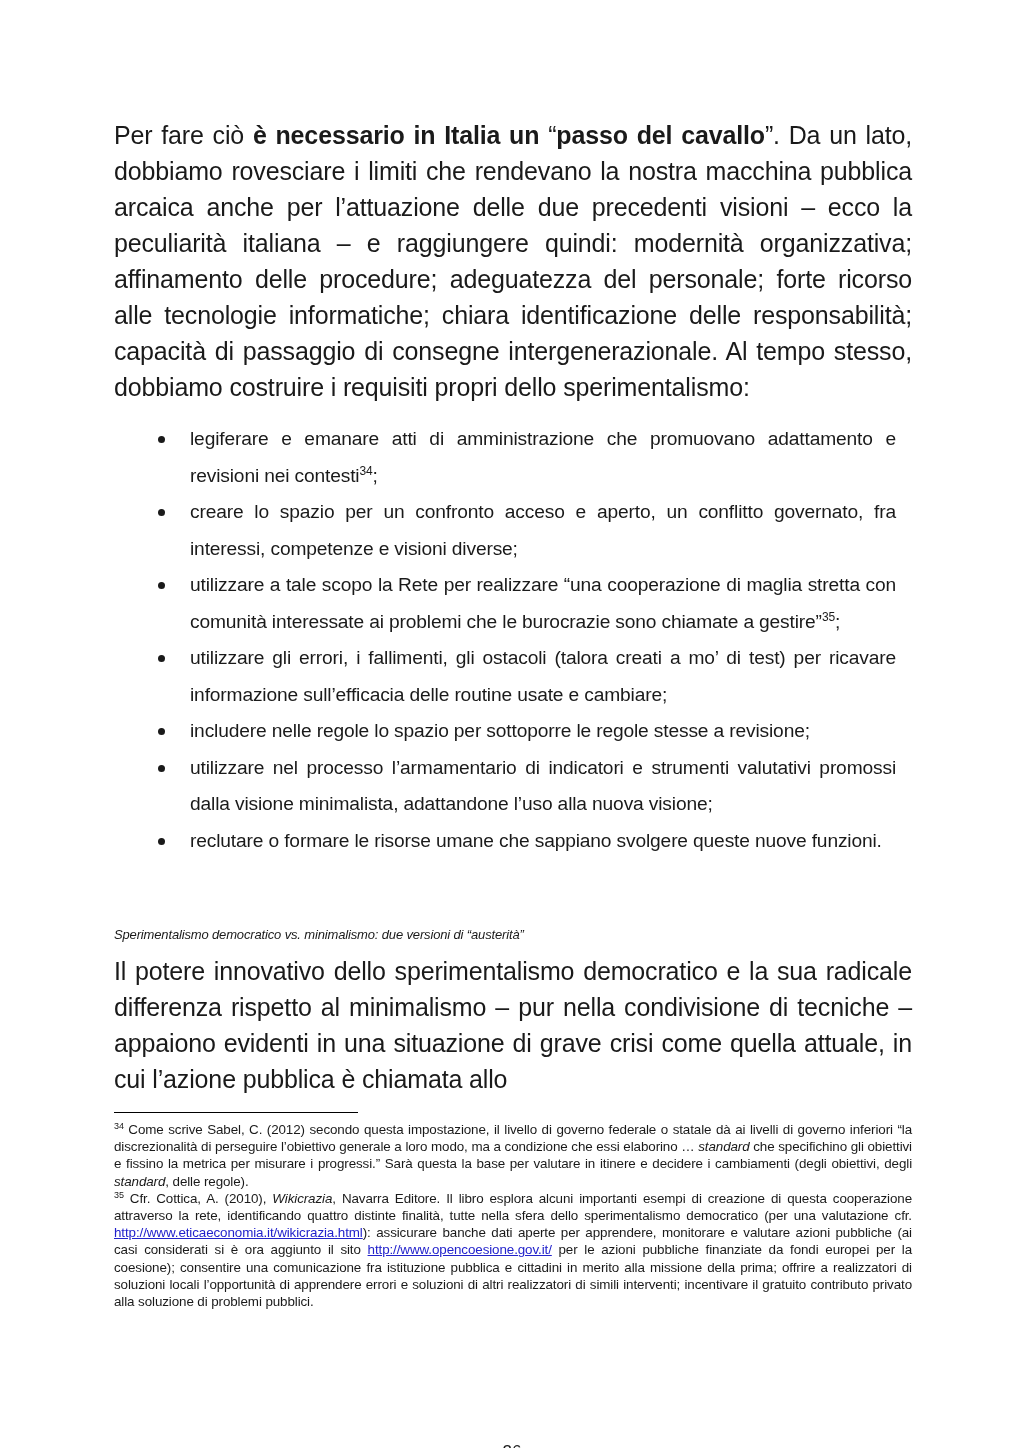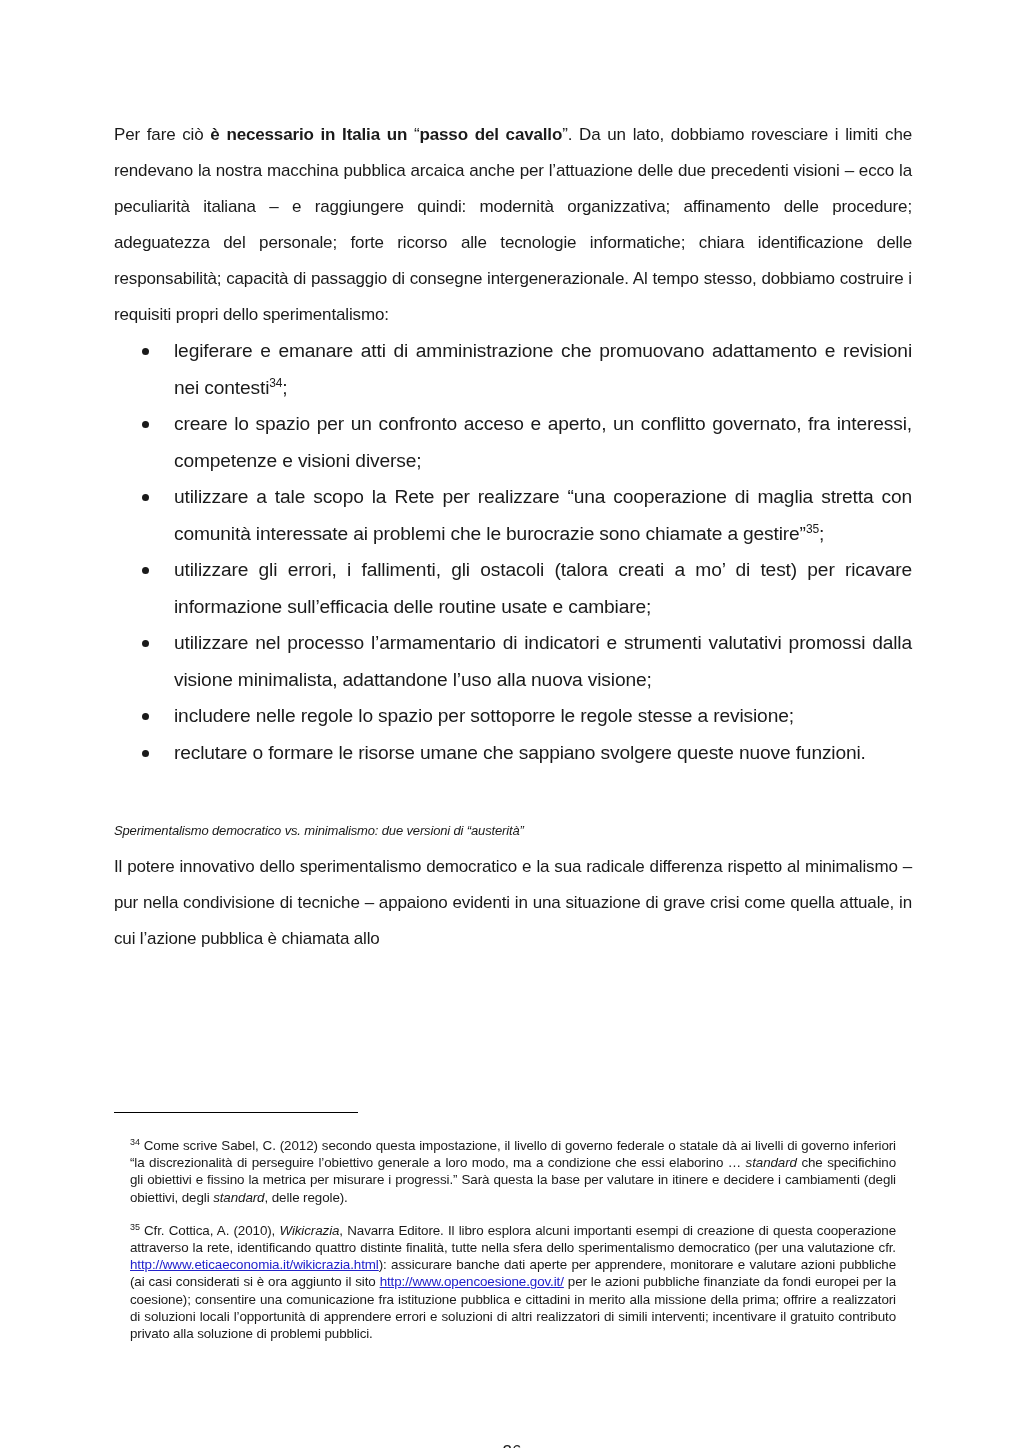--- a/index.html
+++ b/index.html
@@ -1,44 +1,44 @@
 <!DOCTYPE html>
 <html><head>
 <meta charset="utf-8">
 <style>
   html, body { margin: 0; padding: 0; background: #ffffff; }
   body { width: 1024px; height: 1448px; position: relative; overflow: hidden; color: #1a1a1a; }
   .page { position: absolute; left: 114px; top: 117px; width: 798px; font-family: "Liberation Sans", sans-serif; }
-  .body-text { font-size: 17px; line-height: 36px; text-align: justify; margin: 0; letter-spacing: -0.15px; }
-  .bullets { list-style: none; margin: 0; padding: 0; }
+  .body-text { font-size: 25px; line-height: 36px; text-align: justify; margin: 0; letter-spacing: -0.15px; }
+  .bullets { list-style: none; margin: 16px; padding: 0; }
   .bullets li { position: relative; padding-left: 60px; font-size: 19.2px; line-height: 36.5px; text-align: justify; letter-spacing: -0.15px; }
   .bullets li .dot { position: absolute; left: 28px; top: 15px; width: 7px; height: 7px; border-radius: 50%; background: #1a1a1a; }
   sup { font-size: 12px; line-height: 0; vertical-align: super; }
   .heading { font-style: italic; font-size: 13px; line-height: 36px; margin: 0; letter-spacing: -0.15px; }
   .gap { height: 42px; }
   .fn-rule { position: absolute; left: 114px; top: 1112px; width: 244px; border-top: 1.3px solid #000; }
   .footnotes { position: absolute; left: 114px; top: 1121px; width: 798px; font-family: "Liberation Sans", sans-serif; font-size: 13.4px; line-height: 17.2px; text-align: justify; letter-spacing: -0.1px; }
-  .footnotes p { margin: 16px; }
+  .footnotes p { margin: 0; }
   .footnotes sup { font-size: 9px; }
   a { color: #1a0dab; color: #2222cc; text-decoration: underline; }
   .page-number { position: absolute; top: 1442px; left: 0; width: 1024px; text-align: center; font-family: "Liberation Sans", sans-serif; font-size: 17px; }
 </style>
 </head>
 <body>
 
 <div class="page">
   <p class="body-text"><span>Per fare ciò </span><b>è necessario in Italia un</b><span> “</span><b>passo del cavallo</b><span>”. Da un lato, dobbiamo rovesciare i limiti che rendevano la nostra macchina pubblica arcaica anche per l’attuazione delle due precedenti visioni – ecco la peculiarità italiana – e raggiungere quindi: modernità organizzativa; affinamento delle procedure; adeguatezza del personale; forte ricorso alle tecnologie informatiche; chiara identificazione delle responsabilità; capacità di passaggio di consegne intergenerazionale. Al tempo stesso, dobbiamo costruire i requisiti propri dello sperimentalismo:</span></p>
 
   <ul class="bullets">
     <li><span class="dot"></span><span>legiferare e emanare atti di amministrazione che promuovano adattamento e revisioni nei contesti</span><sup>34</sup><span>;</span></li>
     <li><span class="dot"></span><span>creare lo spazio per un confronto acceso e aperto, un conflitto governato, fra interessi, competenze e visioni diverse;</span></li>
     <li><span class="dot"></span><span>utilizzare a tale scopo la Rete per realizzare “una cooperazione di maglia stretta con comunità interessate ai problemi che le burocrazie sono chiamate a gestire”</span><sup>35</sup><span>;</span></li>
     <li><span class="dot"></span><span>utilizzare gli errori, i fallimenti, gli ostacoli (talora creati a mo’ di test) per ricavare informazione sull’efficacia delle routine usate e cambiare;</span></li>
+    <li><span class="dot"></span><span>includere nelle regole lo spazio per sottoporre le regole stesse a revisione;</span></li>
     <li><span class="dot"></span><span>utilizzare nel processo l’armamentario di indicatori e strumenti valutativi promossi dalla visione minimalista, adattandone l’uso alla nuova visione;</span></li>
-    <li><span class="dot"></span><span>includere nelle regole lo spazio per sottoporre le regole stesse a revisione;</span></li>
     <li><span class="dot"></span><span>reclutare o formare le risorse umane che sappiano svolgere queste nuove funzioni.</span></li>
   </ul>
 
   <div class="gap"></div>
 
   <p class="heading">Sperimentalismo democratico vs. minimalismo: due versioni di “austerità”</p>
   <p class="body-text">Il potere innovativo dello sperimentalismo democratico e la sua radicale differenza rispetto al minimalismo – pur nella condivisione di tecniche – appaiono evidenti in una situazione di grave crisi come quella attuale, in cui l’azione pubblica è chiamata allo</p>
 </div>
 
 <div class="fn-rule"></div>

